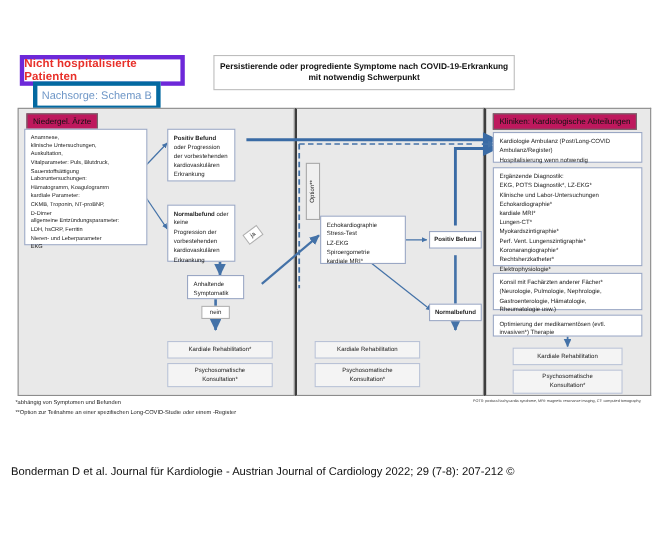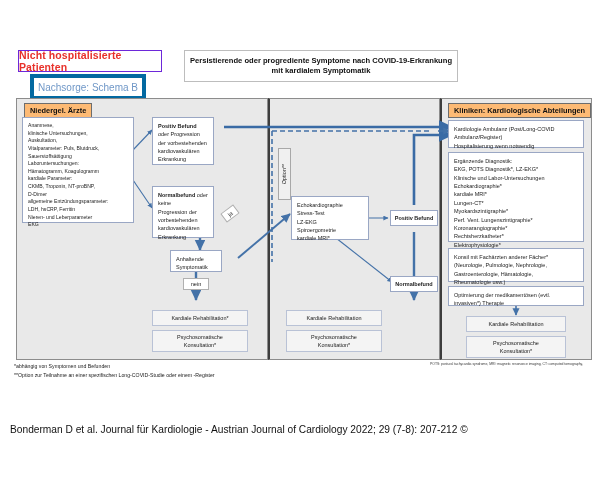--- a/index.html
+++ b/index.html
@@ -4,43 +4,43 @@
 <style>
   html,body{margin:0;padding:0;background:#ffffff;}
   body{width:600px;height:485px;position:relative;
        font-family:"Liberation Sans","DejaVu Sans",sans-serif;
        color:#1a1a1a;overflow:hidden;}
 
   .fig{position:absolute;left:0;top:0;width:600px;height:410px;}
 
   
   .title-red{position:absolute;left:18px;top:50px;width:142px;height:20px;
-      border:1px solid #6d28d9;background:#ffffff;
+      border:4px solid #6d28d9;background:#ffffff;
       display:flex;align-items:center;justify-content:center;
       font-size:10.5px;font-weight:bold;color:#e8312a;letter-spacing:.1px;}
   .title-blue{position:absolute;left:30px;top:74px;width:108px;height:18px;
       border:4px solid #0369a1;background:#ffffff;
       display:flex;align-items:center;justify-content:center;
       font-size:10px;color:#6f97c7;}
-  .banner{position:absolute;left:184px;top:50px;width:272px;height:30px;
+  .banner{position:absolute;left:194px;top:50px;width:272px;height:30px;
       border:1px solid #bdbdbd;background:#ffffff;
       display:flex;flex-direction:column;align-items:center;justify-content:center;
       font-size:7.6px;font-weight:bold;line-height:1.35;text-align:center;color:#111;}
 
   
   .lane{position:absolute;top:98px;height:262px;background:#e9e9e9;
         border:1px solid #8c8c8c;box-sizing:border-box;}
   #lane1{left:16px;width:252px;}
   #lane2{left:268px;width:172px;border-left:2px solid #3d3d3d;}
   #lane3{left:440px;width:152px;border-left:2px solid #3d3d3d;}
 
-  .lane-hd{position:absolute;top:103px;height:15px;background:#fdba74;
+  .lane-hd{position:absolute;top:103px;height:15px;background:#be185d;
         border:1px solid #6d6d6d;box-sizing:border-box;
         display:flex;align-items:center;padding:0 5px;
-        font-size:7.4px;font-weight:bold;color:#111;white-space:nowrap;}
+        font-size:7.4px;font-weight:normal;color:#111;white-space:nowrap;}
 
   
   .bx{position:absolute;box-sizing:border-box;background:#ffffff;
       border:1px solid #9aa7c4;font-size:5.5px;line-height:1.52;
       color:#1c1c1c;padding:4px 5px;}
   .bx.ctr{display:flex;flex-direction:column;align-items:center;
       justify-content:center;text-align:center;padding:2px 3px;}
   .bx b{font-weight:bold;}
   .lite{background:#f4f4f4;border:1px solid #b9c2d6;}
 
@@ -67,21 +67,21 @@
 </style>
 </head>
 <body>
 
 <div class="fig">
 
   <div class="title-red">Nicht hospitalisierte Patienten</div>
   <div class="title-blue">Nachsorge: Schema B</div>
   <div class="banner">
     <div>Persistierende oder progrediente Symptome nach COVID-19-Erkrankung</div>
-    <div>mit kardialem Symptomatik</div>
+    <div>mit notwendig Schwerpunkt</div>
   </div>
 
   <div class="lane" id="lane1"></div>
   <div class="lane" id="lane2"></div>
   <div class="lane" id="lane3"></div>
 
   <div class="lane-hd" style="left:24px;">Niedergel. Ärzte</div>
   <div class="lane-hd" style="left:448px;">Kliniken: Kardiologische Abteilungen</div>
 
   <svg class="arrows" viewBox="0 0 600 410">

